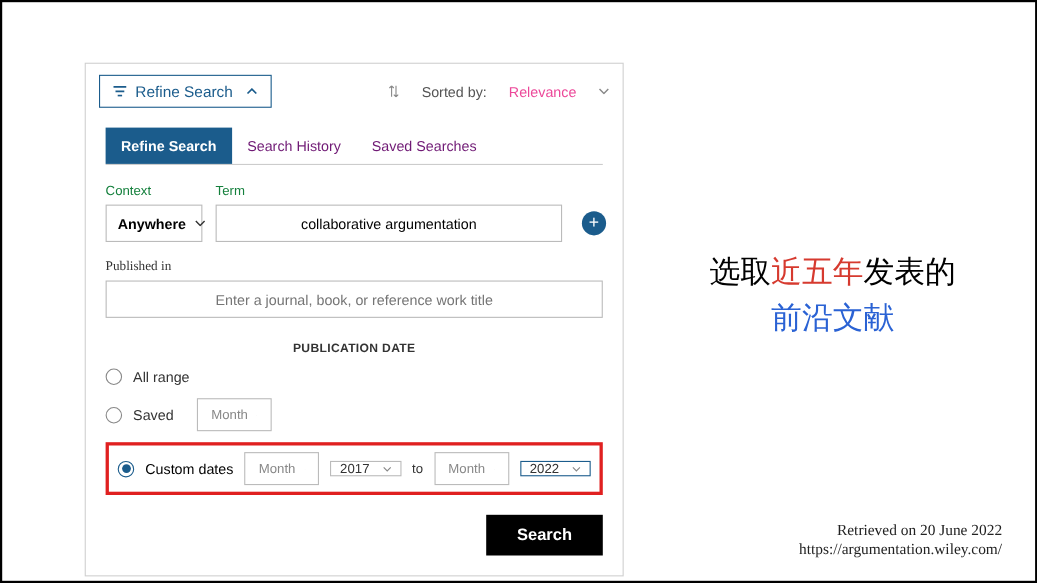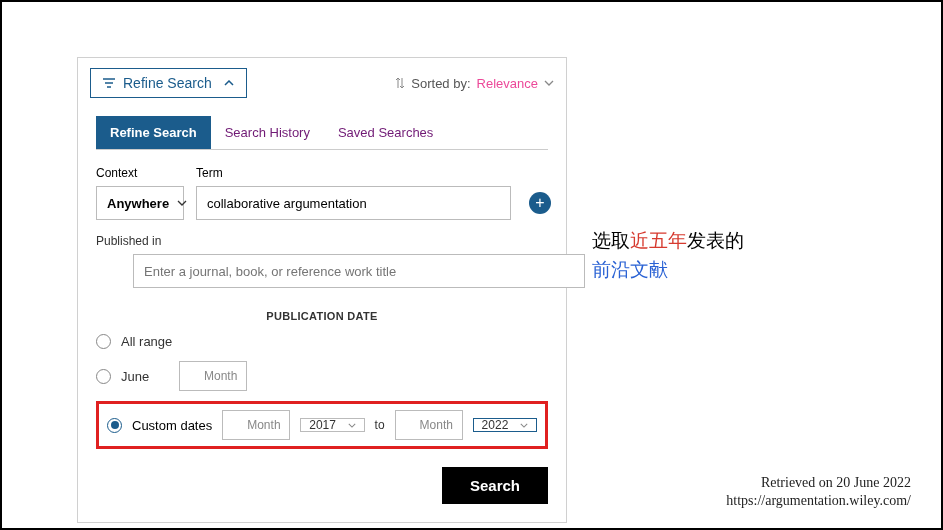--- a/index.html
+++ b/index.html
@@ -41,21 +41,21 @@
     width: 12px;
     height: 10px;
     display: inline-block;
   }
   .refine-btn .chevron-up {
     margin-left: 4px;
   }
   .sort-area {
     display: flex;
     align-items: center;
-    gap: 6px;
+    gap: 20px;
     font-size: 13px;
     color: #555;
   }
   .sort-area .sort-icon { width: 10px; height: 12px; }
   .sort-value { color: #ec4899; }
   .panel-body {
     padding: 0 18px 18px 18px;
   }
   .tabs {
     display: flex;
@@ -74,52 +74,53 @@
     font-weight: bold;
   }
   .row {
     display: flex;
     gap: 12px;
     margin-top: 16px;
     align-items: flex-end;
   }
   .field-label {
     font-size: 12px;
-    color: #000000;
+    color: #15803d;
     margin-bottom: 6px;
     display: block;
   }
   .select, .input {
     border: 1px solid #bbb;
     background: #fff;
     font-size: 13px;
     padding: 8px 10px;
     height: 34px;
+    text-align: center;
   }
   .select {
     display: inline-flex;
     align-items: center;
     justify-content: space-between;
     gap: 8px;
     cursor: pointer;
   }
-  .select.small { width: 68px; padding: 6px 24px; height: 30px; font-size: 12px; color: #888; }
+  .select.small { width: 68px; padding: 6px 12px; height: 30px; font-size: 12px; color: #888; }
   .select.year  { width: 76px; padding: 6px 8px; height: 14px; font-size: 12px; color: #333; }
   .select.year.active { border: 1.5px solid #1b5c8c; }
   .context-select { width: 88px; font-weight: bold; }
   .term-input { width: 315px; }
   .add-btn {
     width: 22px; height: 22px; border-radius: 50%;
     background: #1b5c8c; color: #fff; display: flex;
     align-items: center; justify-content: center;
     font-size: 16px; cursor: pointer; flex: none;
     margin-left: 6px; margin-bottom: 6px;
   }
-  .pub-in-label { font-size: 12px; color: #333; margin-top: 14px; display:block; }
-  .pub-in-input { width: 100%; margin-top: 6px; color: #701a75; margin-left: 37px; }
+  .pub-in-label { font-size: 12px; color: #333; margin-top: 14px; display:block;font-family:Liberation Serif, serif; }
+  .pub-in-input { width: 100%; margin-top: 6px; color: #701a75; }
   .section-title {
     font-size: 11px;
     font-weight: bold;
     letter-spacing: 0.3px;
     color: #333;
     margin-top: 22px;
     text-align: center;
   }
   .radio-row {
     display: flex;
@@ -159,22 +160,23 @@
     font-weight: bold;
     cursor: pointer;
     float: right;
     margin-top: 18px;
   }
   .cn-text {
     position: absolute;
     left: 590px;
     top: 225px;
     width: 330px;
+    text-align: center;
     font-family: "SimSun", "Songti SC", serif;
-    font-size: 19px;
+    font-size: 28px;
     line-height: 1.5;
   }
   .cn-red { color: #d63a2f; }
   .cn-blue { color: #2a62d4; }
   .footer {
     position: absolute;
     right: 30px;
     bottom: 18px;
     text-align: right;
     font-family: "Times New Roman", serif;
@@ -251,21 +253,21 @@
 
     <div class="section-title">PUBLICATION DATE</div>
 
     <div class="radio-row">
       <span class="radio"></span>
       <span>All range</span>
     </div>
 
     <div class="radio-row">
       <span class="radio"></span>
-      <span style="width:48px">June</span>
+      <span style="width:48px">Saved</span>
       <div class="select small">
         <span>Month</span>
         <svg width="8" height="5" viewBox="0 0 10 6">
             <path d="M1 1l4 4 4-4" stroke="#888" stroke-width="1.3" fill="none"></path>
           </svg>
       </div>
     </div>
 
     <div class="highlight-box">
       <span class="radio selected"></span>

